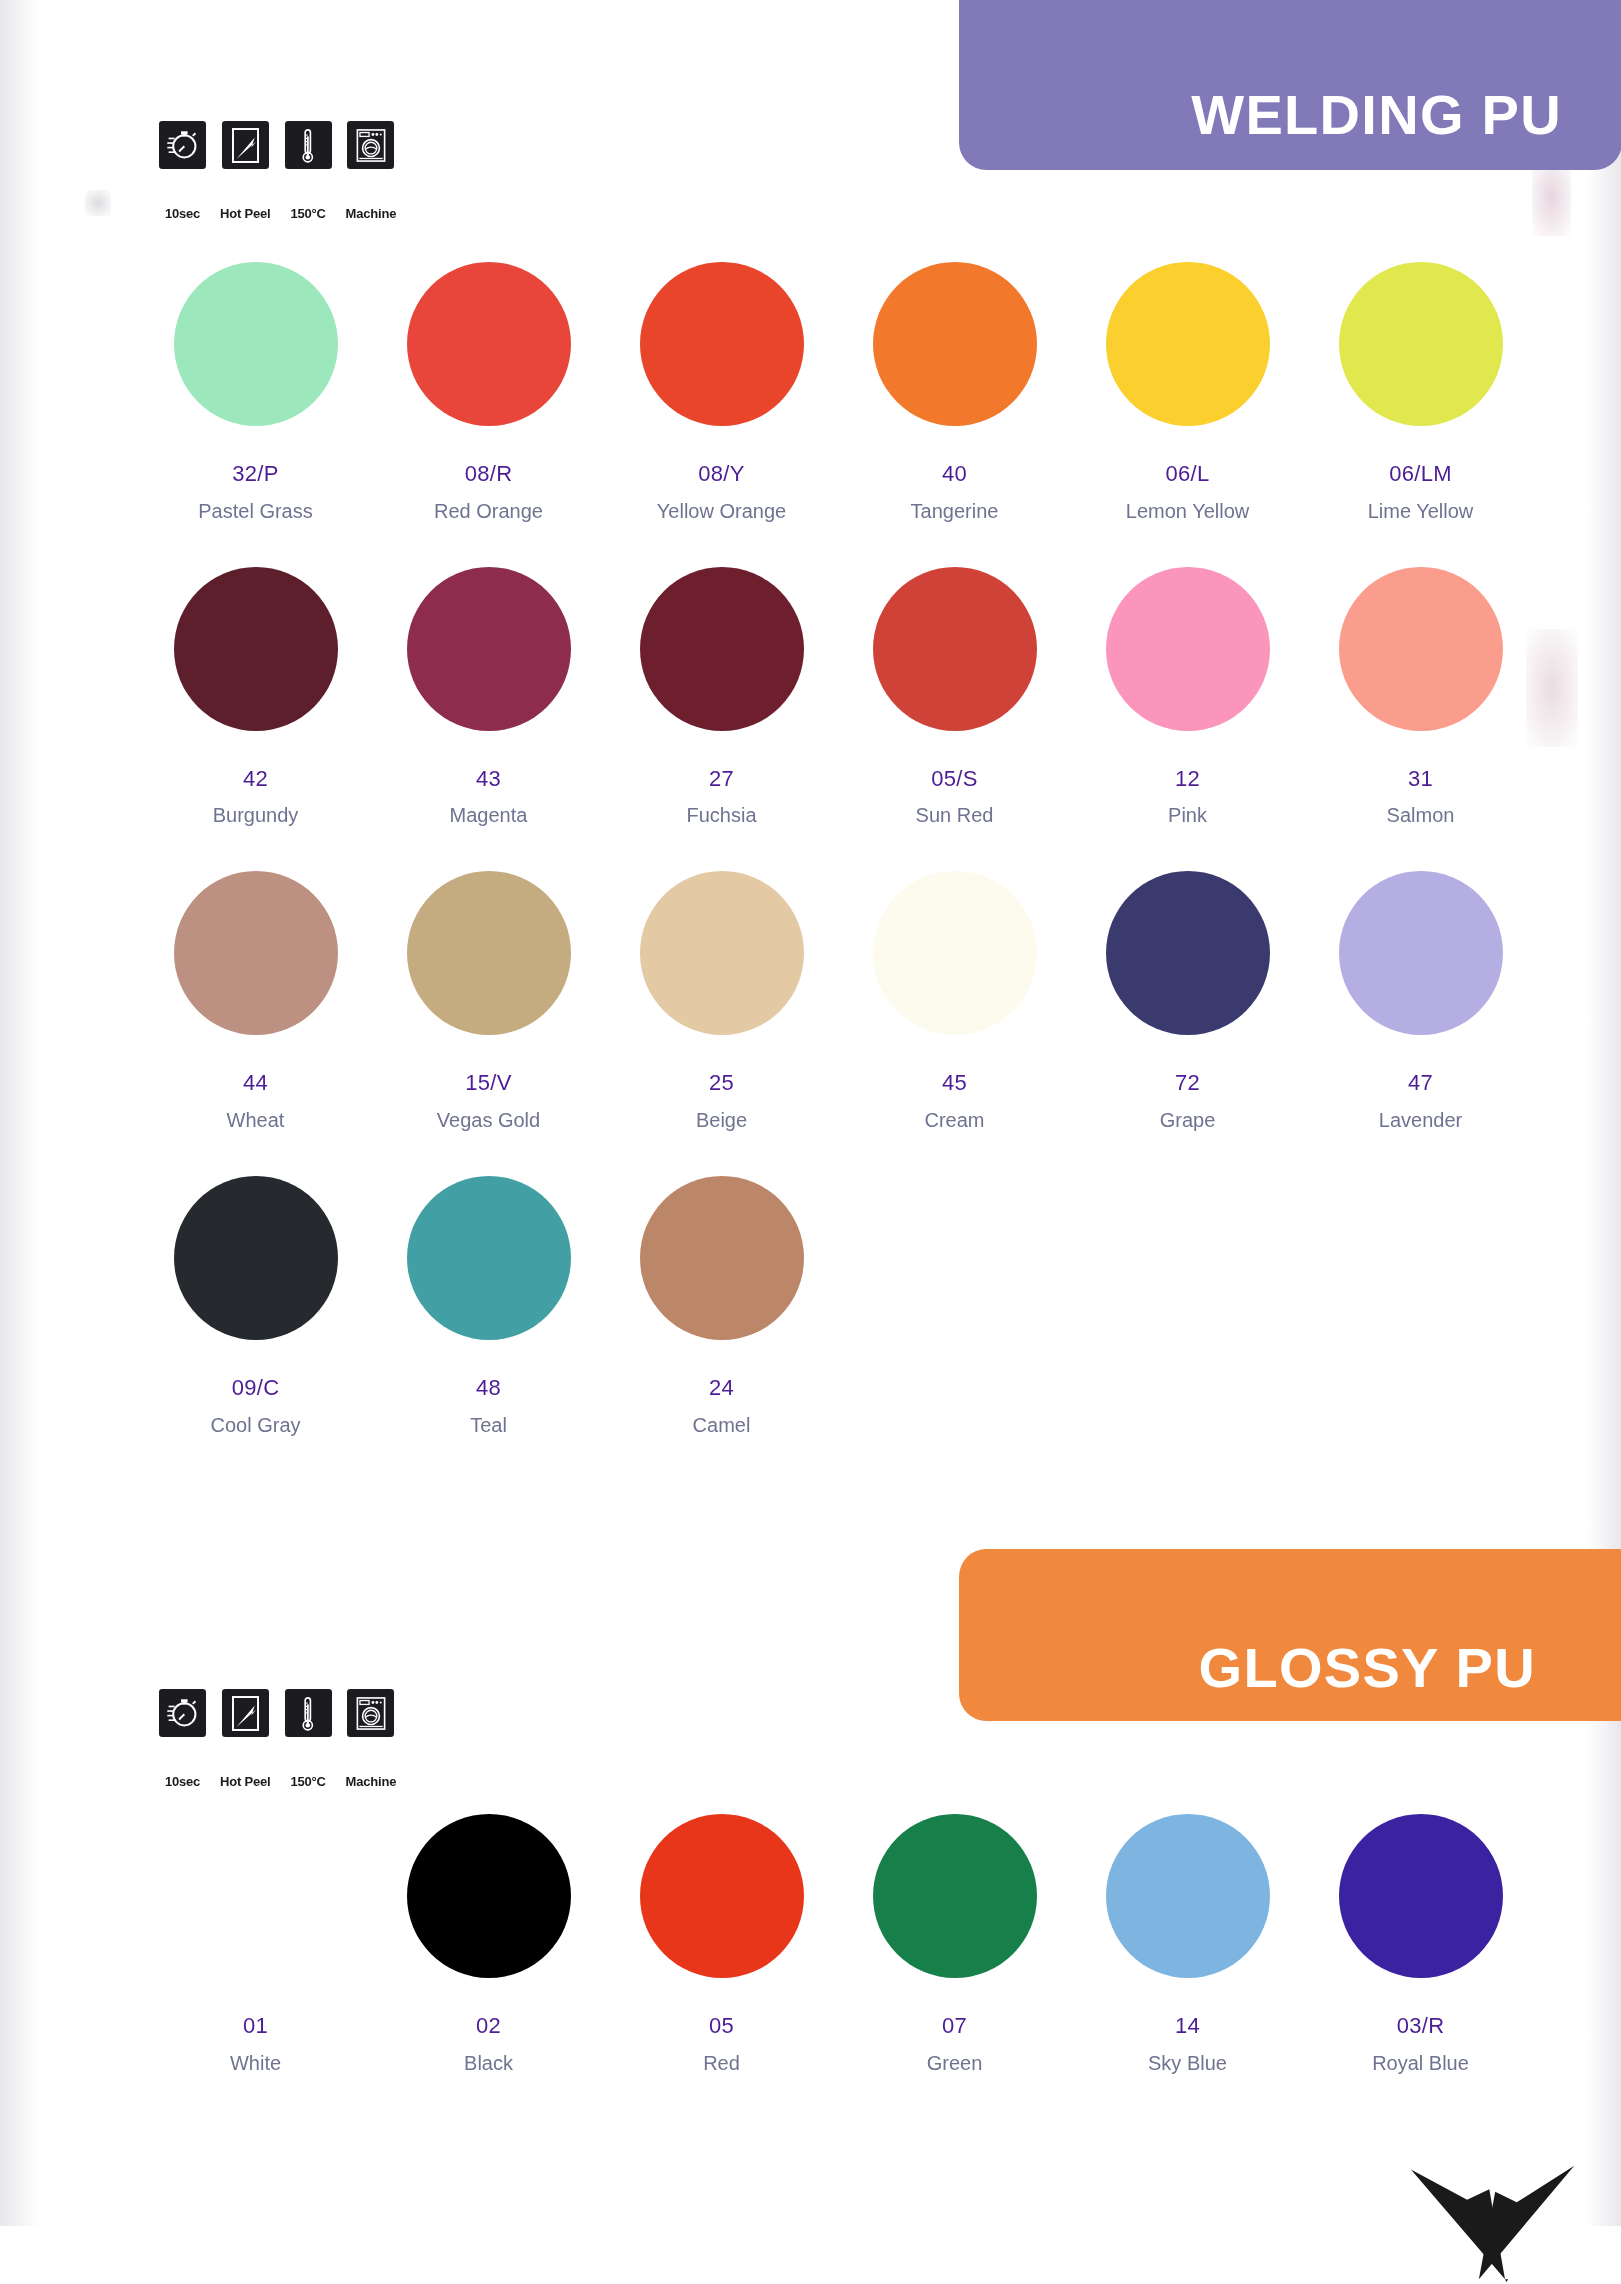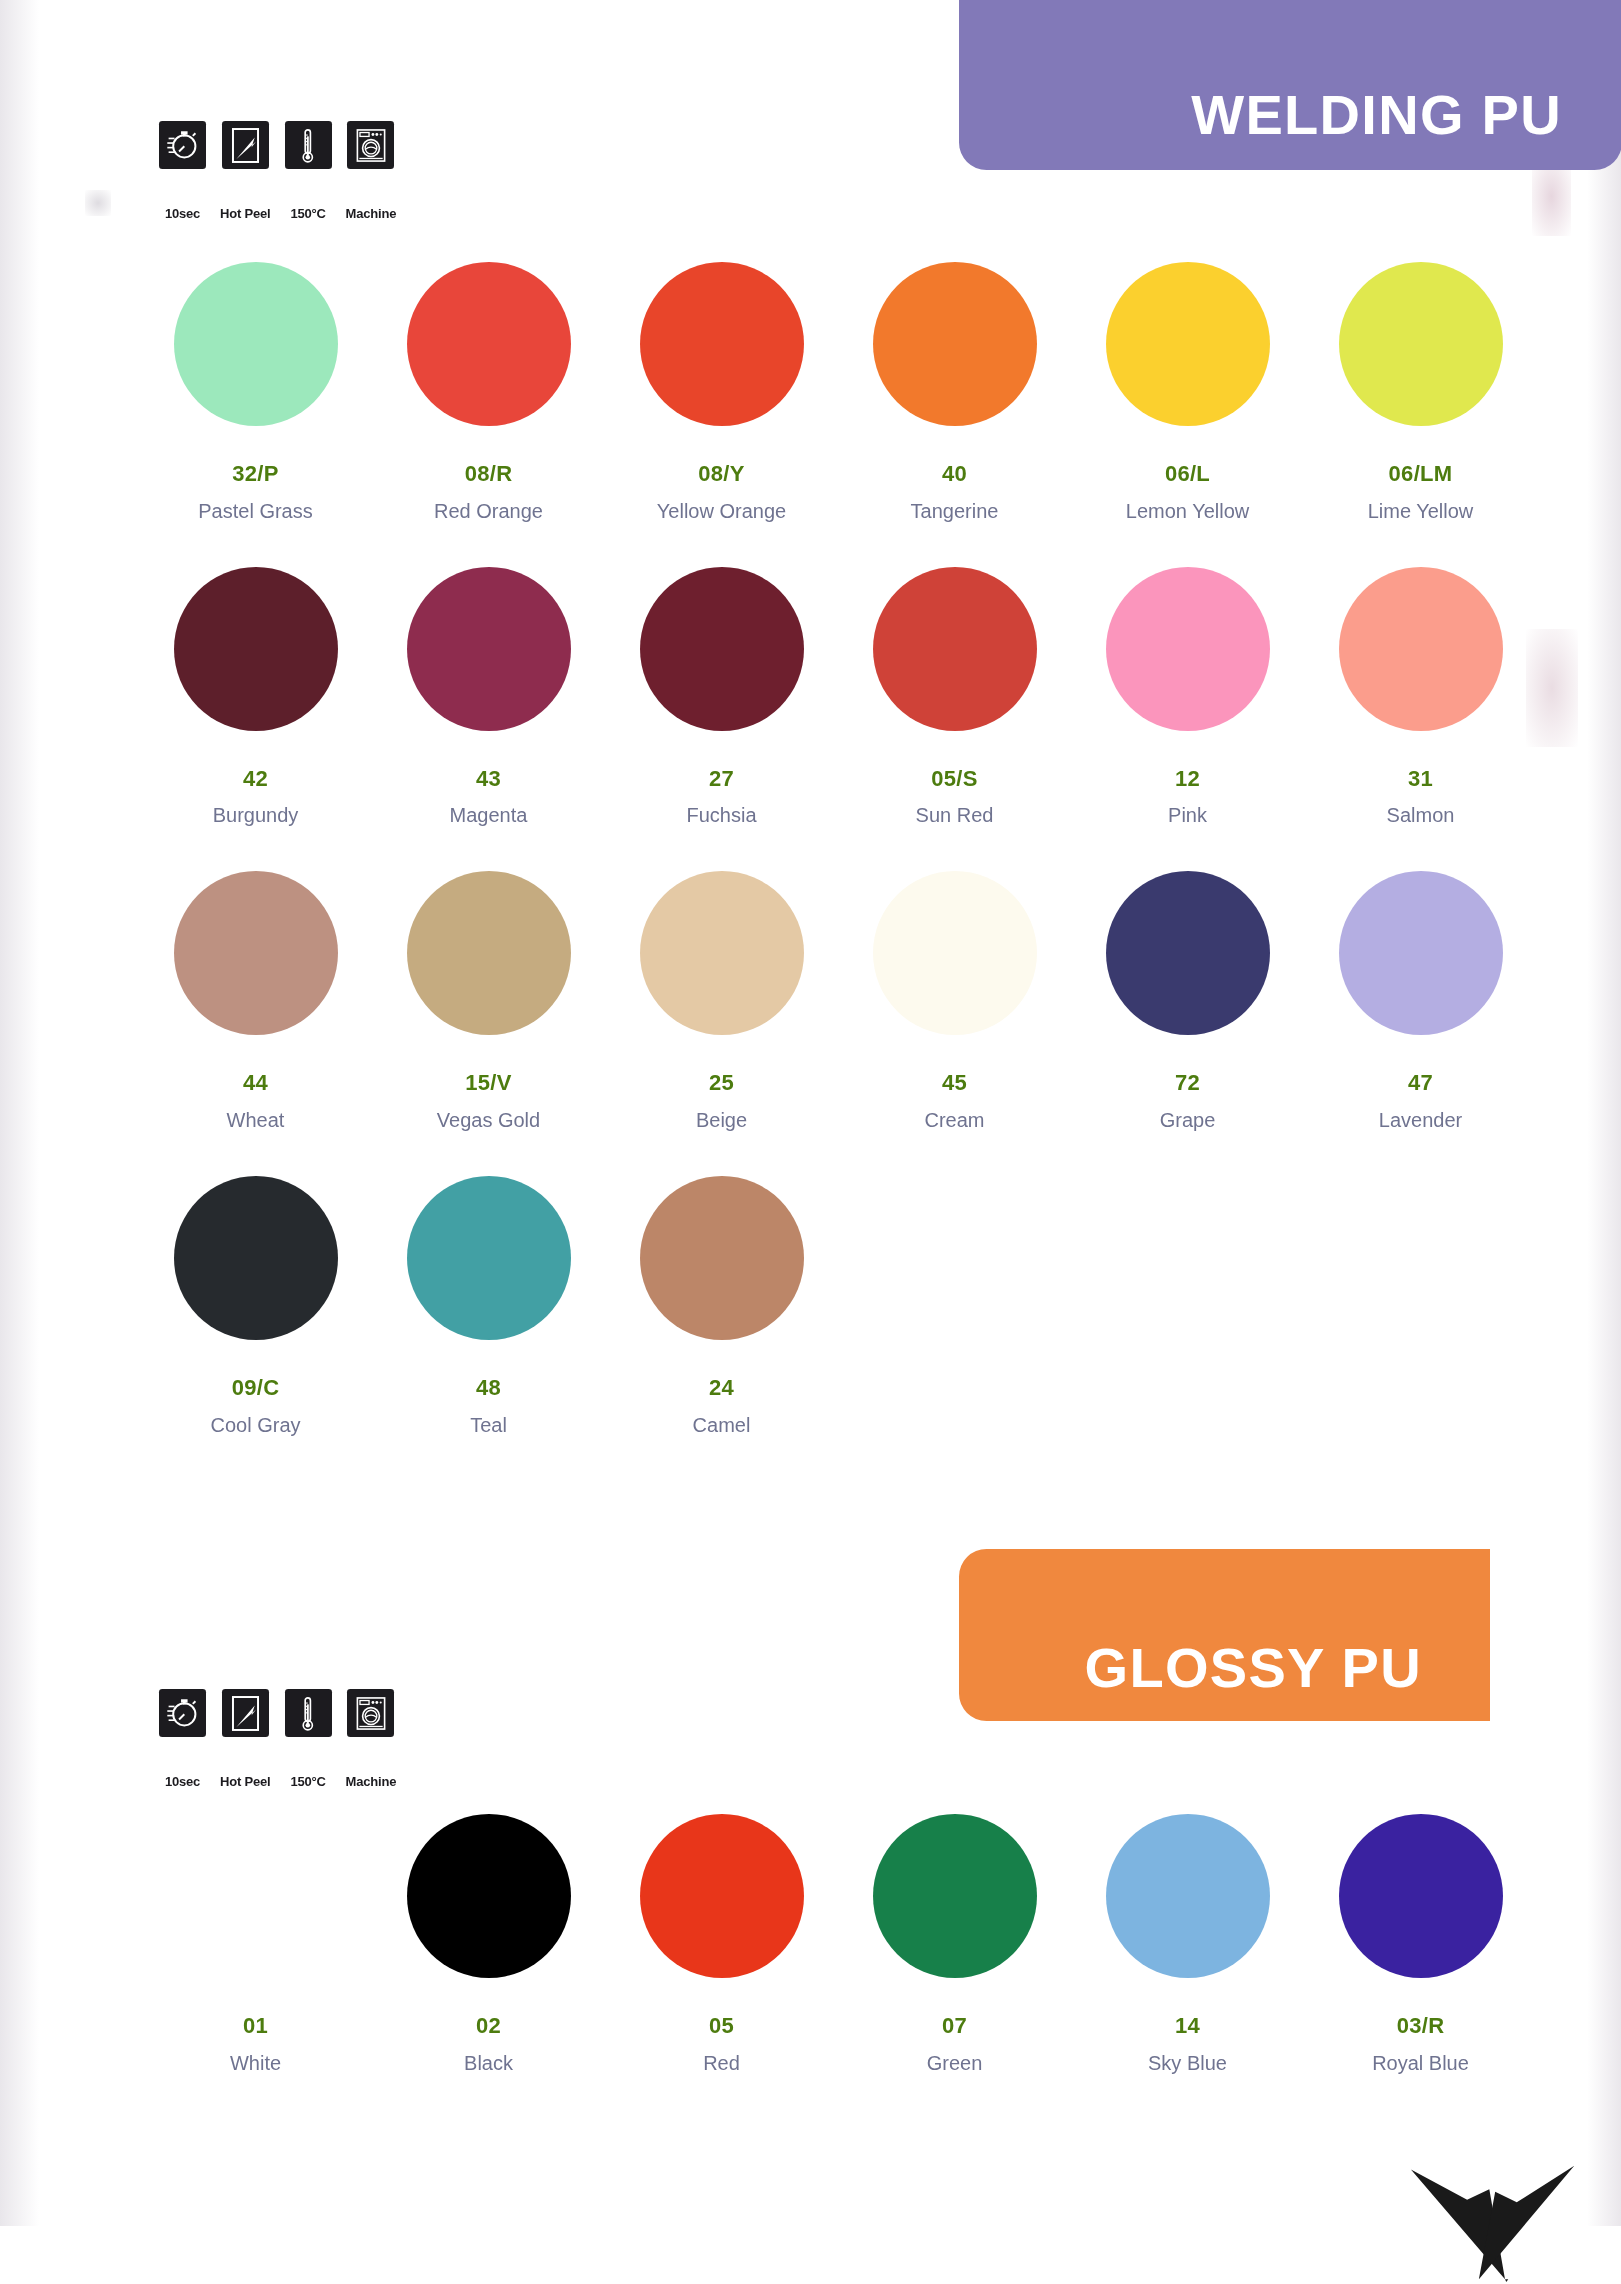--- a/index.html
+++ b/index.html
@@ -73,25 +73,25 @@
     top: -26px;
     width: 663px;
     height: 196px;
     background: #8279b8;
     border-radius: 0 0 27.5px 27.5px;
     padding: 0 60px 27.5px 0;
   }
   #banner-glossy {
     left: 959px;
     top: 1549px;
-    width: 531px;
+    width: 663px;
     height: 172px;
     background: #f0883e;
     border-radius: 27.5px 0 0 27.5px;
-    padding: 0 68px 25px 0;
+    padding: 0 86px 25px 0;
   }
 
   
   .care-strip {
     position: absolute;
     display: flex;
     gap: 11.8px;
   }
   .care-item {
     display: flex;
@@ -138,22 +138,22 @@
     width: 164px;
     height: 164px;
     border-radius: 50%;
   }
   .dot.is-white {
     background: #ffffff;
   }
   .swatch-code {
     margin-top: 37px;
     font-size: 22px;
-    font-weight: bold;
-    color: #4d7c0f;
+    font-weight: normal;
+    color: #4c1d95;
     letter-spacing: 0.3px;
     line-height: 1;
   }
   .swatch-name {
     margin-top: 15.7px;
     font-size: 20px;
     color: #6f7390;
     line-height: 1;
     white-space: nowrap;
   }

